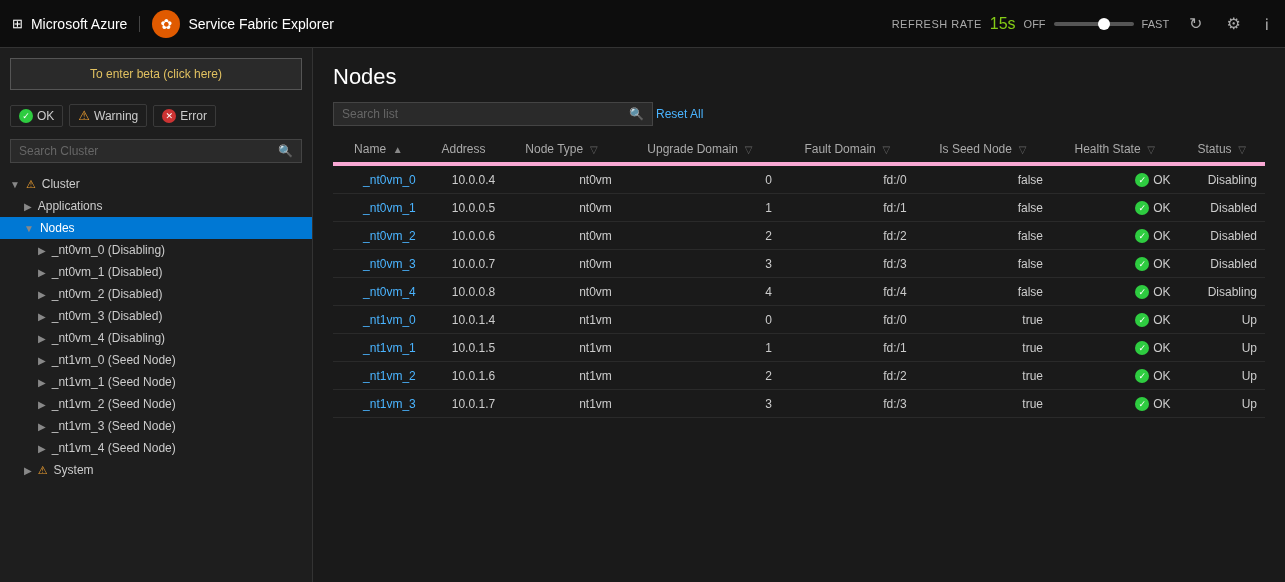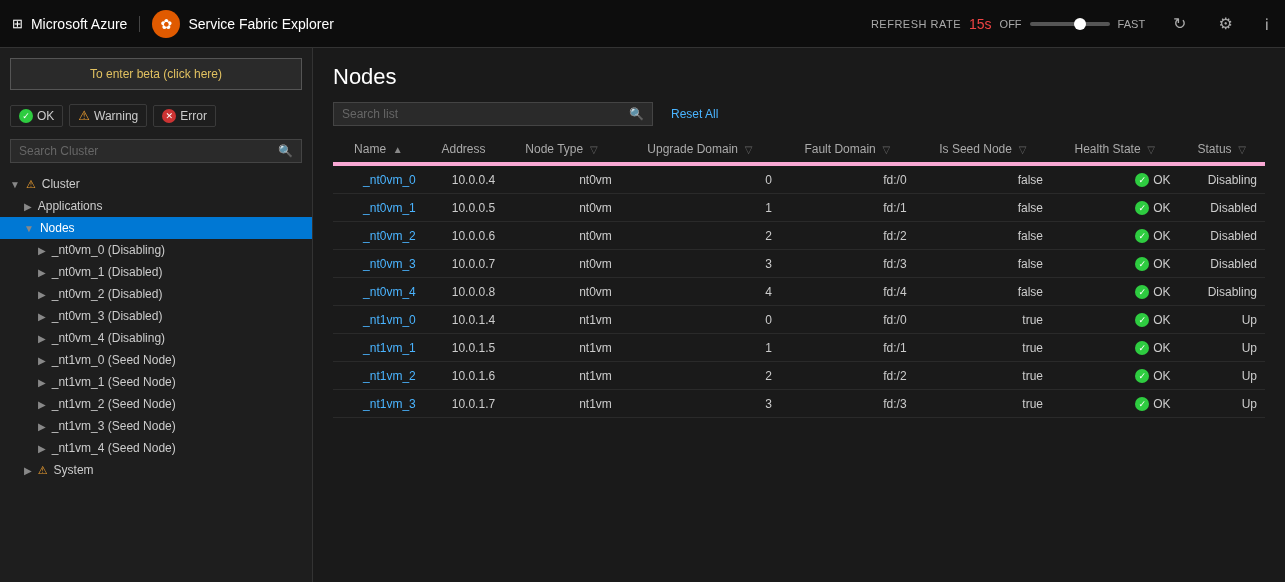--- a/index.html
+++ b/index.html
@@ -4,24 +4,24 @@
   <style>
     * { box-sizing: border-box; margin: 0; padding: 0; }
     body { background: #1a1a1a; color: #ccc; font-family: 'Segoe UI', Arial, sans-serif; font-size: 13px; height: 582px; overflow: hidden; display: flex; flex-direction: column; }
 
     
     .topnav { background: #0d0d0d; height: 48px; display: flex; align-items: center; padding: 0 12px; gap: 12px; border-bottom: 1px solid #333; flex-shrink: 0; }
     .topnav-brand { display: flex; align-items: center; gap: 8px; color: #fff; font-size: 14px; font-weight: 400; padding-right: 12px; border-right: 1px solid #444; }
     .topnav-brand .ms-logo { color: #fff; font-size: 13px; }
     .topnav-app { display: flex; align-items: center; gap: 8px; color: #fff; font-size: 14px; }
     .fabric-icon { width: 28px; height: 28px; background: #e05a00; border-radius: 50%; display: flex; align-items: center; justify-content: center; color: #fff; font-size: 14px; }
-    .topnav-right { margin-left: auto; display: flex; align-items: center; gap: 24px; }
+    .topnav-right { margin-left: auto; display: flex; align-items: center; gap: 16px; }
     .refresh-control { display: flex; align-items: center; gap: 8px; color: #aaa; font-size: 12px; }
     .refresh-label { color: #aaa; font-size: 11px; letter-spacing: 0.5px; }
-    .refresh-rate { color: #ef4444; font-size: 14px; }
+    .refresh-rate { color: #84cc16; font-size: 16px; }
     .refresh-toggle { color: #aaa; font-size: 11px; }
     .slider-track { width: 80px; height: 4px; background: #555; border-radius: 2px; position: relative; }
     .slider-thumb { width: 12px; height: 12px; background: #fff; border-radius: 50%; position: absolute; top: -4px; left: 55%; }
     .fast-label { color: #aaa; font-size: 11px; }
     .icon-btn { color: #aaa; font-size: 16px; cursor: pointer; padding: 4px; }
 
     
     .main-layout { display: flex; flex: 1; overflow: hidden; }
 
     
@@ -49,21 +49,21 @@
     .tree-warn { color: #f0a030; font-size: 11px; }
 
     
     .content { flex: 1; overflow: hidden; display: flex; flex-direction: column; padding: 16px 20px; }
     .page-title { color: #fff; font-size: 22px; font-weight: 300; margin-bottom: 12px; }
     .tabs { display: flex; gap: 0; border-bottom: 1px solid #444; margin-bottom: 12px; }
     .tab { padding: 6px 16px; color: #aaa; cursor: pointer; font-size: 13px; border-bottom: 2px solid transparent; margin-bottom: -1px; }
     .tab.active { color: #fff; border-bottom: 2px solid #0078d4; }
 
     
-    .table-toolbar { display: flex; align-items: center; gap: 18px; margin-bottom: 10px; }
+    .table-toolbar { display: flex; align-items: center; gap: 3px; margin-bottom: 10px; }
     .table-search { display: flex; align-items: center; background: #2a2a2a; border: 1px solid #444; padding: 4px 8px; gap: 6px; width: 320px; }
     .table-search input { background: transparent; border: none; color: #ccc; font-size: 12px; outline: none; flex: 1; }
     .table-search input::placeholder { color: #666; }
     .reset-btn { color: #4ab4ff; font-size: 12px; cursor: pointer; }
 
     .table-wrapper { flex: 1; overflow: auto; }
     table { width: 100%; border-collapse: collapse; font-size: 12px; }
     thead th { color: #aaa; font-weight: 400; padding: 6px 8px; text-align: center; border-bottom: 4px solid #f9a8d4; white-space: nowrap; position: sticky; top: 0; background: #1a1a1a; }
     thead th .sort-icon { color: #888; margin-left: 4px; font-size: 10px; }
     thead th .filter-icon { color: #666; margin-left: 4px; font-size: 10px; }

